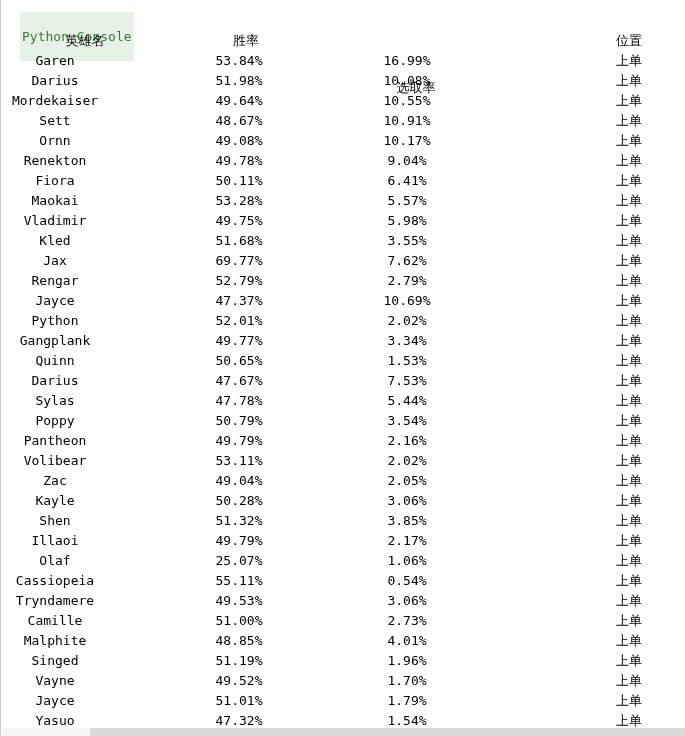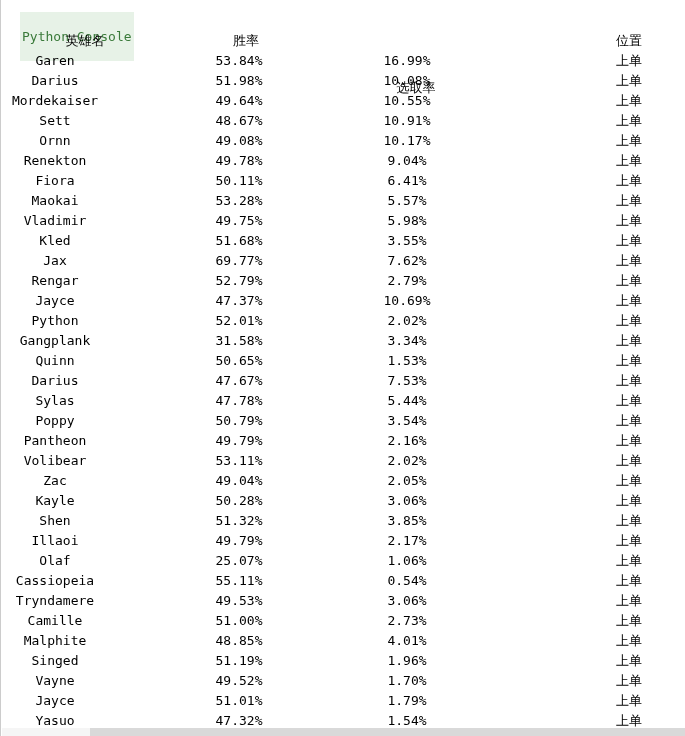--- a/index.html
+++ b/index.html
@@ -164,21 +164,21 @@
 
   <div class="row">
     <span class="cell c-name">Python</span>
     <span class="cell c-win">52.01%</span>
     <span class="cell c-pick">2.02%</span>
     <span class="cell c-pos">上单</span>
   </div>
 
   <div class="row">
     <span class="cell c-name">Gangplank</span>
-    <span class="cell c-win">31.58%</span>
+    <span class="cell c-win">49.77%</span>
     <span class="cell c-pick">3.34%</span>
     <span class="cell c-pos">上单</span>
   </div>
 
   <div class="row">
     <span class="cell c-name">Quinn</span>
     <span class="cell c-win">50.65%</span>
     <span class="cell c-pick">1.53%</span>
     <span class="cell c-pos">上单</span>
   </div>

